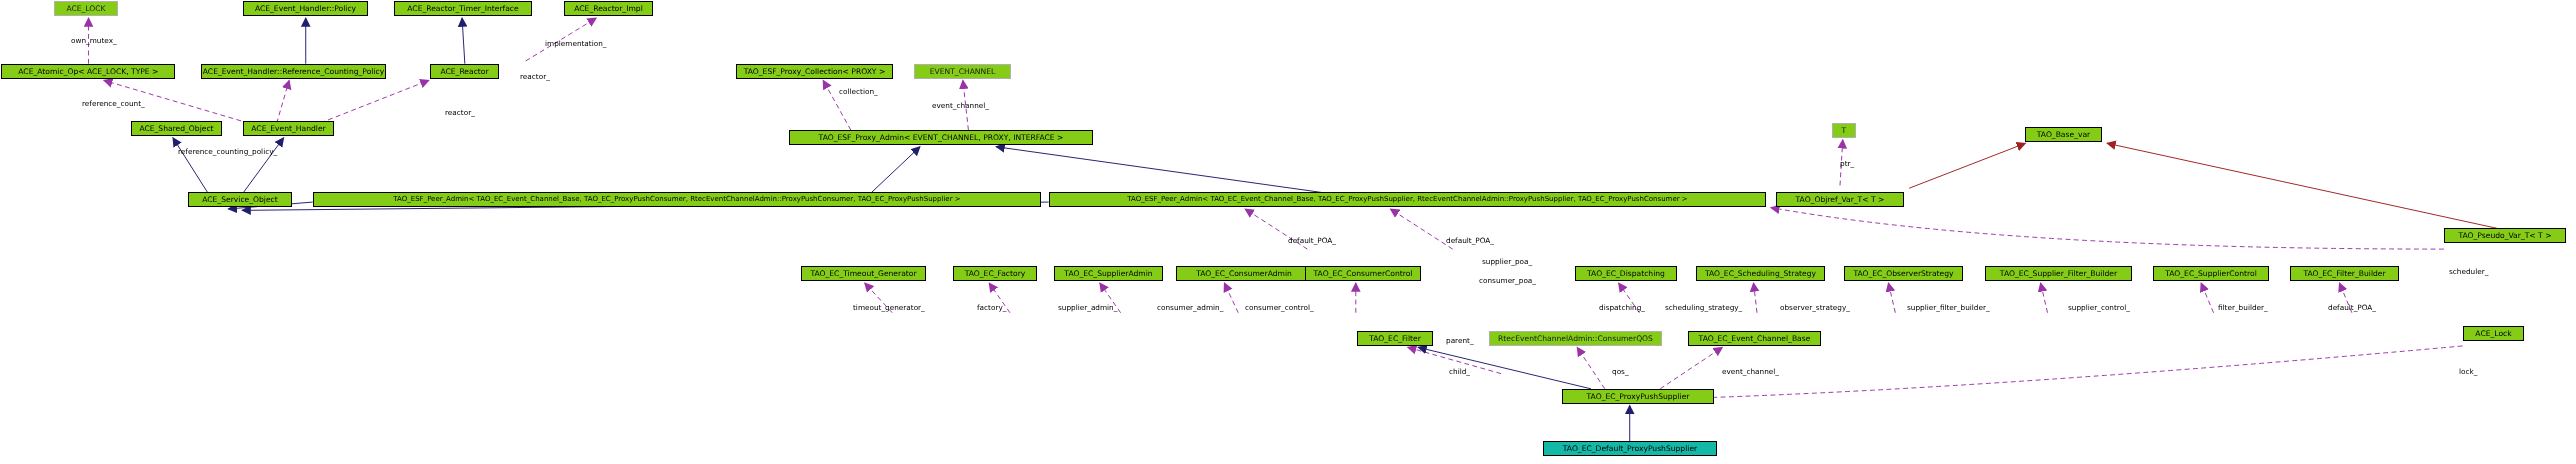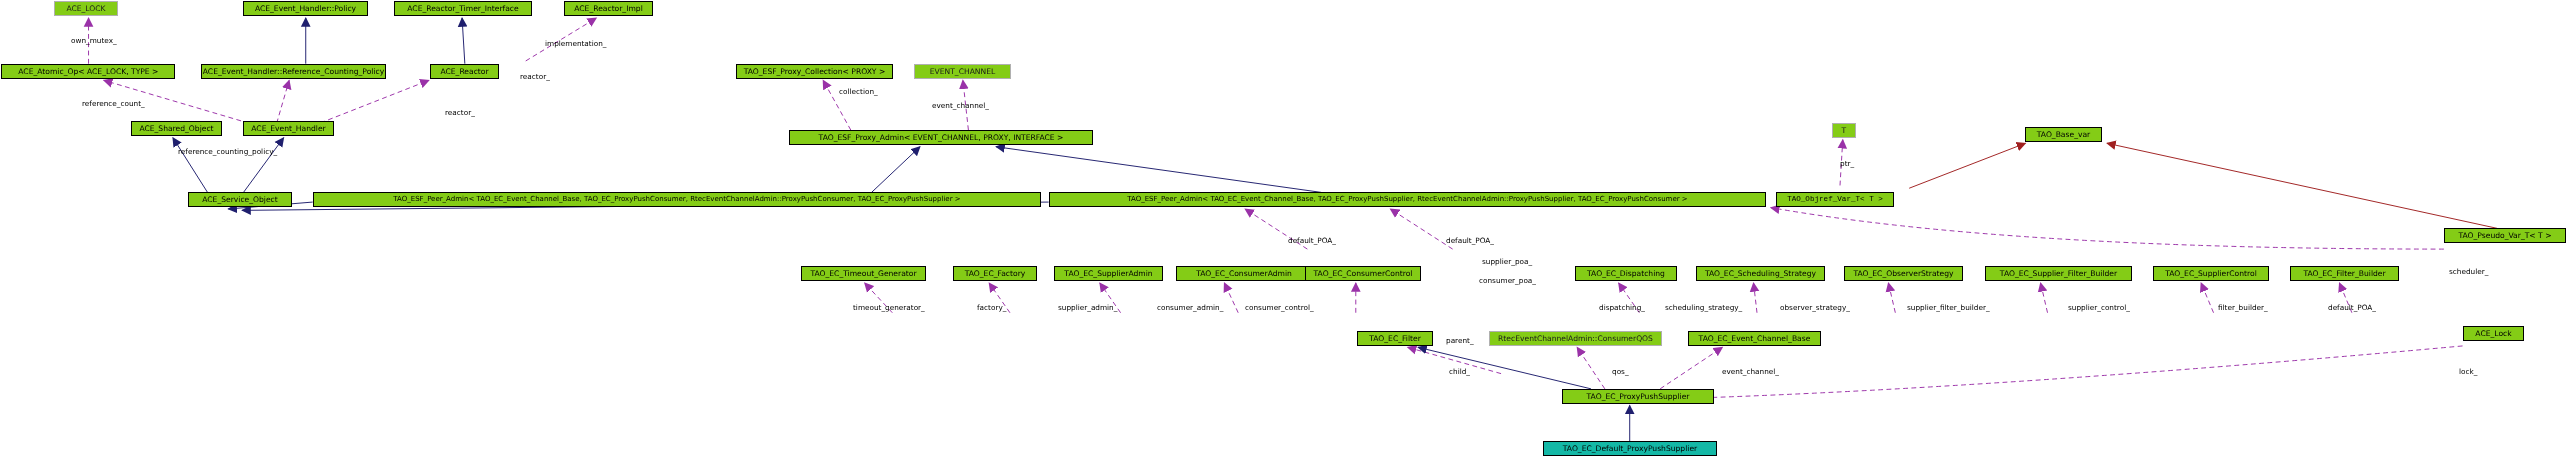--- a/index.html
+++ b/index.html
@@ -175,21 +175,21 @@
 
   <div class="node" style="left:188px; top:192px; width:104px;">
       <span class="lbl">ACE_Service_Object</span>
     </div>
   <div class="node" style="left:313px; top:192px; width:728px; font-size:7px;">
       <span class="lbl">TAO_ESF_Peer_Admin&lt; TAO_EC_Event_Channel_Base, TAO_EC_ProxyPushConsumer, RtecEventChannelAdmin::ProxyPushConsumer, TAO_EC_ProxyPushSupplier &gt;</span>
     </div>
   <div class="node" style="left:1049px;top:192px; width:717px; font-size:7px;">
       <span class="lbl">TAO_ESF_Peer_Admin&lt; TAO_EC_Event_Channel_Base, TAO_EC_ProxyPushSupplier, RtecEventChannelAdmin::ProxyPushSupplier, TAO_EC_ProxyPushConsumer &gt;</span>
     </div>
-  <div class="node" style="left:1776px;top:192px; width:118px;font-family:Liberation Mono, monospace;">
+  <div class="node" style="left:1776px;top:192px; width:128px;">
       <span class="lbl">TAO_Objref_Var_T&lt; T &gt;</span>
     </div>
   <div class="node" style="left:2444px;top:228px; width:122px;">
       <span class="lbl">TAO_Pseudo_Var_T&lt; T &gt;</span>
     </div>
 
   <div class="node" style="left:801px;top:266px; width:125px;">
       <span class="lbl">TAO_EC_Timeout_Generator</span>
     </div>
   <div class="node" style="left:953px;top:266px; width:84px;">

